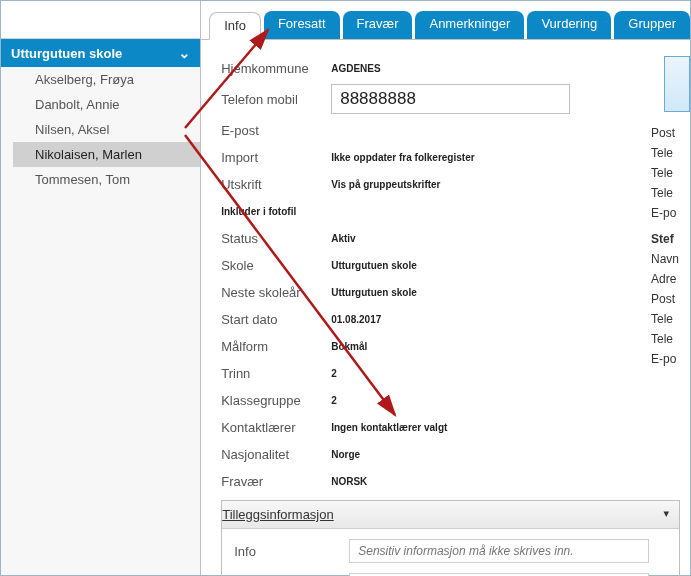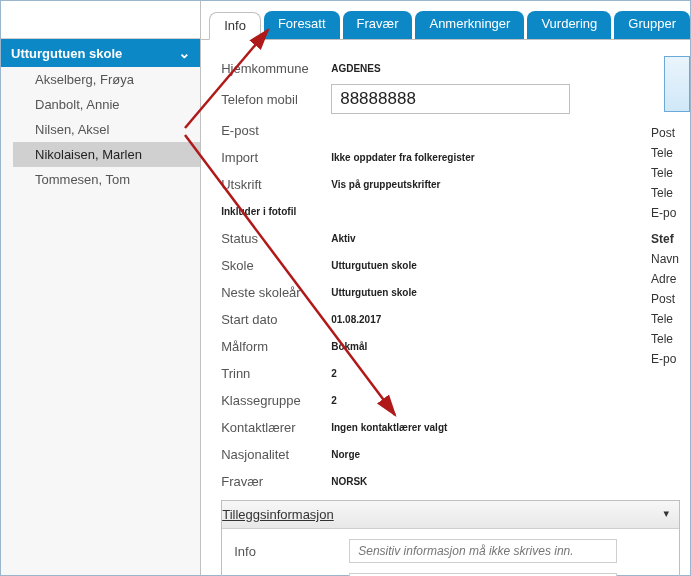--- a/index.html
+++ b/index.html
@@ -25,21 +25,21 @@
   .rightcol { position: absolute; right: -1px; top: 55px; width: 40px; font-size: 12px; color: #333; }
   .rightcol div { margin-bottom: 6px; white-space: nowrap; }
   .rightcol .bold { font-weight: bold; margin-top: 12px; }
   .photo-box { position: absolute; right: 0; top: 55px; width: 26px; height: 56px; border: 1px solid #6aa9d8; background: linear-gradient(#eaf4fc,#d0e8f8); }
   .accordion { margin: 8px 10px 0 0; border: 1px solid #bfbfbf; }
   .acc-header { background: linear-gradient(#f7f7f7,#e8e8e8); border-bottom: 1px solid #cfcfcf; text-align: left; padding: 6px 0; font-size: 13px; position: relative; cursor: pointer; text-decoration: underline; }
   .acc-header .caret { position: absolute; right: 10px; top: 6px; font-size: 11px; color: #333; }
   .acc-body { padding: 10px 12px 6px 12px; }
   .acc-row { display: flex; align-items: center; margin-bottom: 10px; }
   .acc-row .alabel { width: 115px; color: #555; font-size: 13px; }
-  .sens-input { border: 1px solid #cfcfcf; padding: 4px 8px; width: 268px; font-style: italic; color: #8a8a8a; background: #fff; font-size: 12px; }
+  .sens-input { border: 1px solid #cfcfcf; padding: 4px 8px; width: 300px; font-style: italic; color: #8a8a8a; background: #fff; font-size: 12px; }
   svg.arrows { position: absolute; left: 0; top: 0; pointer-events: none; z-index: 50; }
 </style>
 </head>
 <body>
 
 <div class="frame">
   <div class="sidebar">
     <div class="sidebar-blank"></div>
     <div class="school-header">
       <span>Utturgutuen skole</span>

